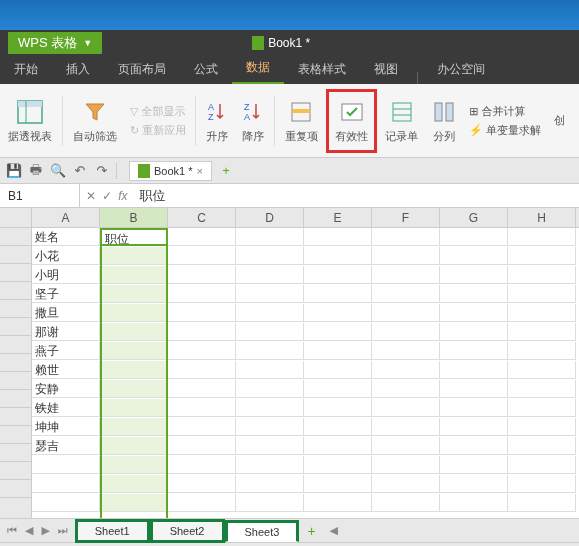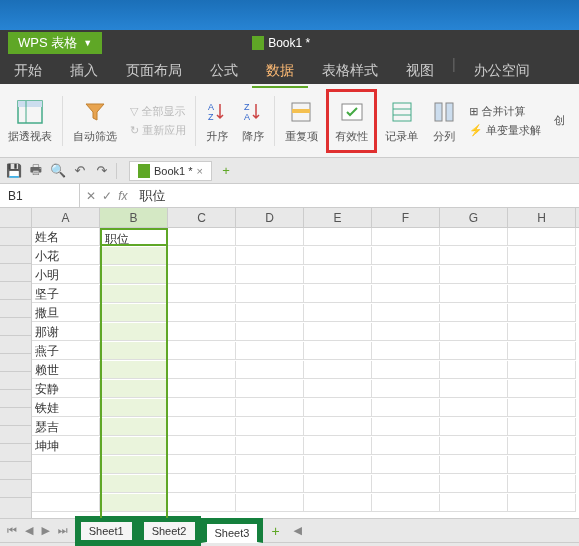--- a/index.html
+++ b/index.html
@@ -3,21 +3,21 @@
 <meta charset="utf-8">
 <style>
 *{margin:0;padding:0;box-sizing:border-box;font-family:"Microsoft YaHei",sans-serif}
 body{width:579px;height:546px;overflow:hidden;background:#fff;font-size:12px;color:#333}
 .desktop{background:linear-gradient(#1b6fb8,#2784d4);height:30px}
 .titlebar{background:#3a3a3a;height:26px;display:flex;align-items:center;padding:0 8px;color:#fff}
 .app-title{background:#5fa726;padding:2px 10px;font-size:13px;display:flex;align-items:center;gap:6px}
 .app-title .arrow{font-size:9px}
 .doc-title{margin-left:150px;display:flex;align-items:center;gap:4px;font-size:12px}
 .doc-icon{width:12px;height:14px;background:#5fa726;display:inline-block}
-.menubar{background:#3a3a3a;height:28px;display:flex;align-items:flex-start;color:#ccc;font-size:14px}
+.menubar{background:#3a3a3a;height:28px;display:flex;align-items:flex-end;color:#ccc;font-size:12px}
 .menu-item{padding:6px 14px;cursor:pointer}
 .menu-item.active{color:#fdba74;border-bottom:2px solid #5fa726}
 .menu-sep{color:#666;margin:0 4px}
 .ribbon{background:#f5f5f5;height:74px;border-bottom:1px solid #ccc;display:flex;align-items:center;padding:4px 2px;gap:2px}
 .ribbon-group{display:flex;flex-direction:column;align-items:center;padding:2px 6px;gap:2px;cursor:pointer;height:64px;justify-content:center}
 .ribbon-group.highlight{border:3px solid #e03030}
 .ribbon-icon{height:30px;display:flex;align-items:center;justify-content:center}
 .ribbon-label{font-size:11px;color:#555;white-space:nowrap}
 .ribbon-sep{width:1px;height:50px;background:#ddd;margin:0 2px}
 .ribbon-sub{display:flex;flex-direction:column;gap:2px;padding:2px 4px}
@@ -40,21 +40,21 @@
 .row-h{height:18px;text-align:center;border-bottom:1px solid #ccc;font-size:11px;line-height:18px;color:#555}
 .cells{flex:1;position:relative}
 .cell-row{display:flex;height:19px}
 .cell{width:68px;height:18px;border-right:1px solid #ddd;border-bottom:1px solid #ddd;padding:0 3px;font-size:12px;line-height:18px;overflow:hidden}
 .cell.colB{background:#eaf4dc}
 .cell.active{border:2px solid #5fa726;background:#fff}
 .col-b-highlight{position:absolute;left:68px;top:0;width:68px;height:100%;border-left:2px solid #5fa726;border-right:2px solid #5fa726;pointer-events:none}
 .sheet-tabs{height:24px;border-top:1px solid #ccc;display:flex;align-items:center;background:#e8e8e8;font-size:11px}
 .sheet-nav{display:flex;padding:0 4px;gap:2px}
 .sheet-nav span{padding:0 3px;color:#888;cursor:pointer}
-.sheet-tab{padding:3px 8px;background:#f5f5f5;border:6px solid #15803d;cursor:pointer}
+.sheet-tab{padding:3px 17px;background:#f5f5f5;border:3px solid #15803d;cursor:pointer}
 .sheet-tab.active{background:#fff;border-bottom:1px solid #fff}
 .sheet-add{padding:0 8px;color:#5fa726;cursor:pointer;font-size:14px}
 .statusbar{height:22px;background:#e8e8e8;border-top:1px solid #ccc;display:flex;align-items:center;padding:0 8px;font-size:11px;color:#555;justify-content:space-between}
 svg{display:block}
 </style>
 </head>
 <body>
 
 <div class="desktop"></div>
 
@@ -338,31 +338,31 @@
         <div class="cell">铁娃</div>
         <div class="cell colB"></div>
         <div class="cell"></div>
         <div class="cell"></div>
         <div class="cell"></div>
         <div class="cell"></div>
         <div class="cell"></div>
         <div class="cell"></div>
       </div>
       <div class="cell-row">
+        <div class="cell">坤坤</div>
+        <div class="cell colB"></div>
+        <div class="cell"></div>
+        <div class="cell"></div>
+        <div class="cell"></div>
+        <div class="cell"></div>
+        <div class="cell"></div>
+        <div class="cell"></div>
+      </div>
+      <div class="cell-row">
         <div class="cell">瑟吉</div>
-        <div class="cell colB"></div>
-        <div class="cell"></div>
-        <div class="cell"></div>
-        <div class="cell"></div>
-        <div class="cell"></div>
-        <div class="cell"></div>
-        <div class="cell"></div>
-      </div>
-      <div class="cell-row">
-        <div class="cell">坤坤</div>
         <div class="cell colB"></div>
         <div class="cell"></div>
         <div class="cell"></div>
         <div class="cell"></div>
         <div class="cell"></div>
         <div class="cell"></div>
         <div class="cell"></div>
       </div>
       <div class="cell-row">
         <div class="cell"></div>

